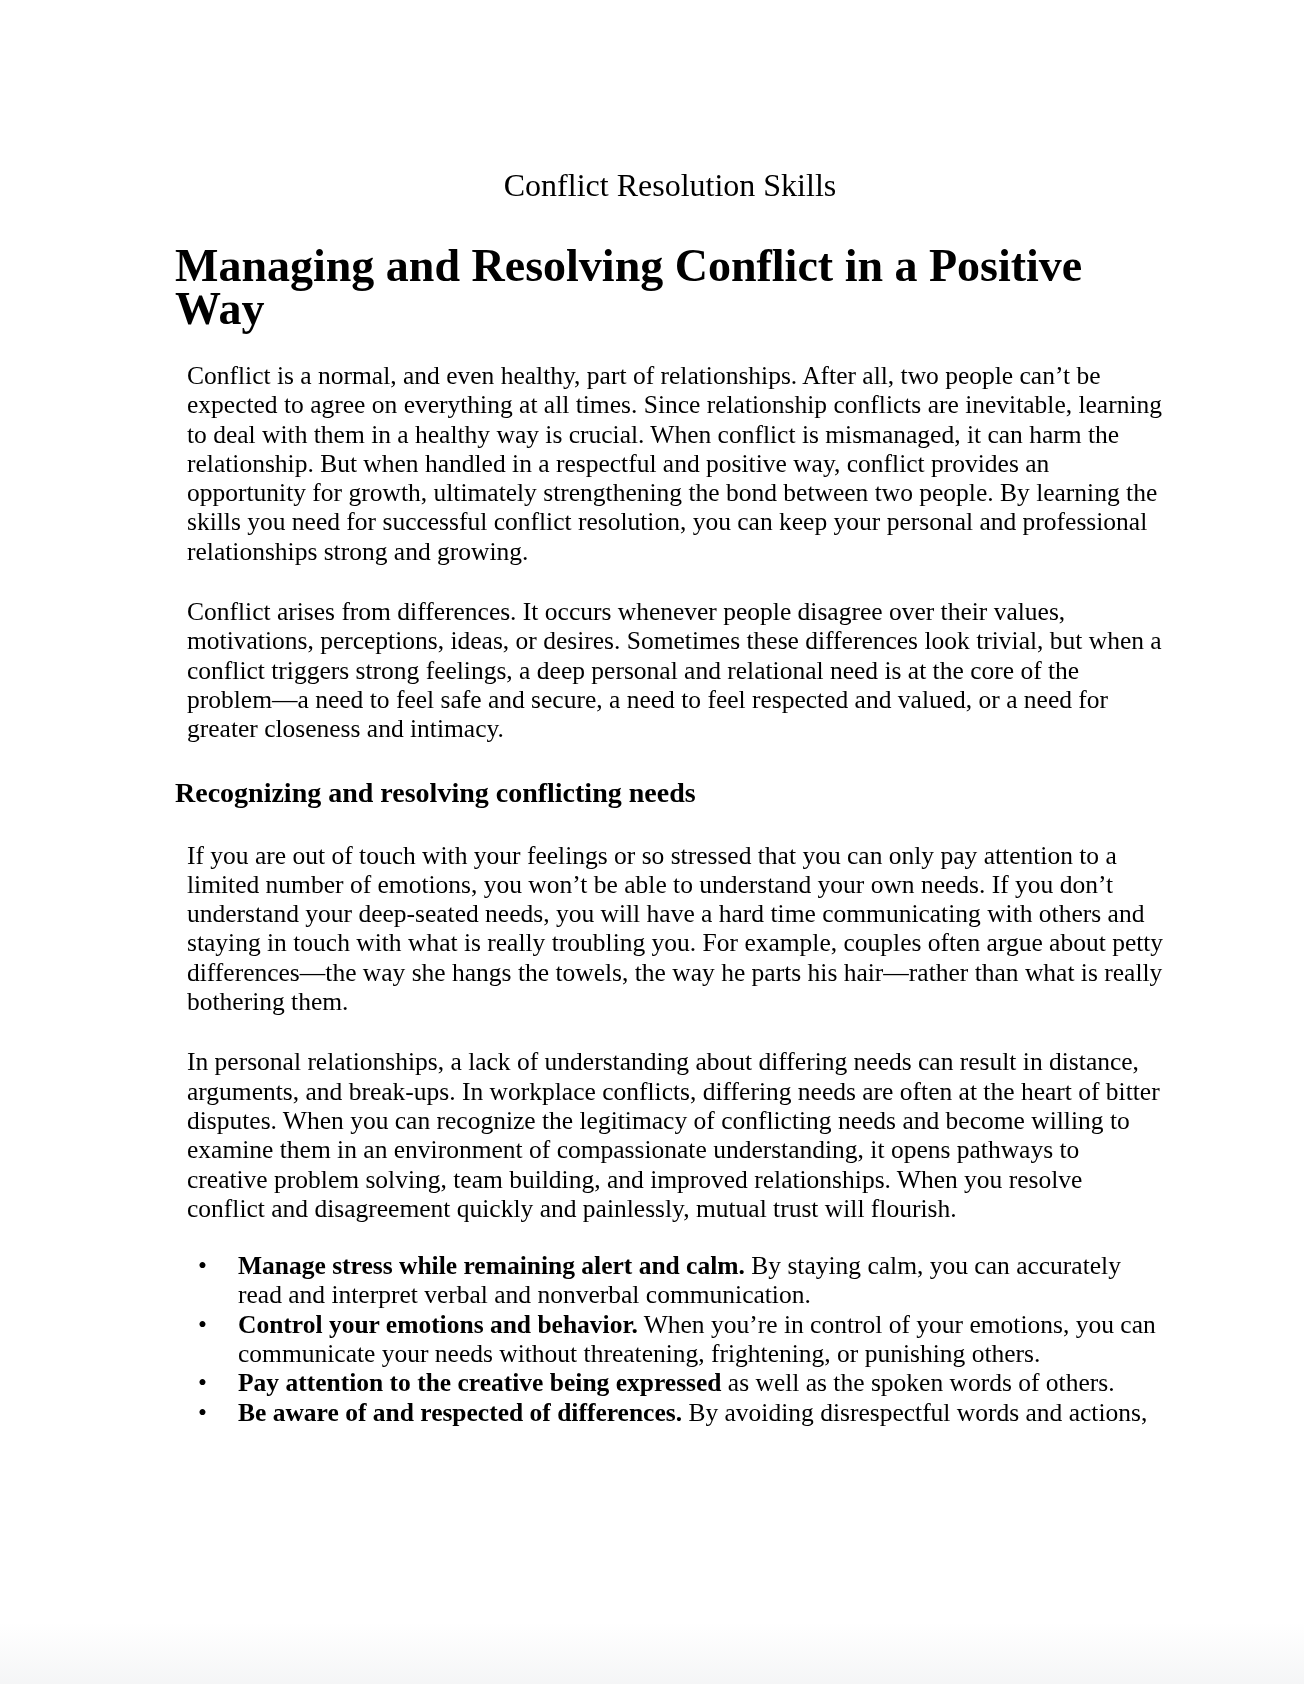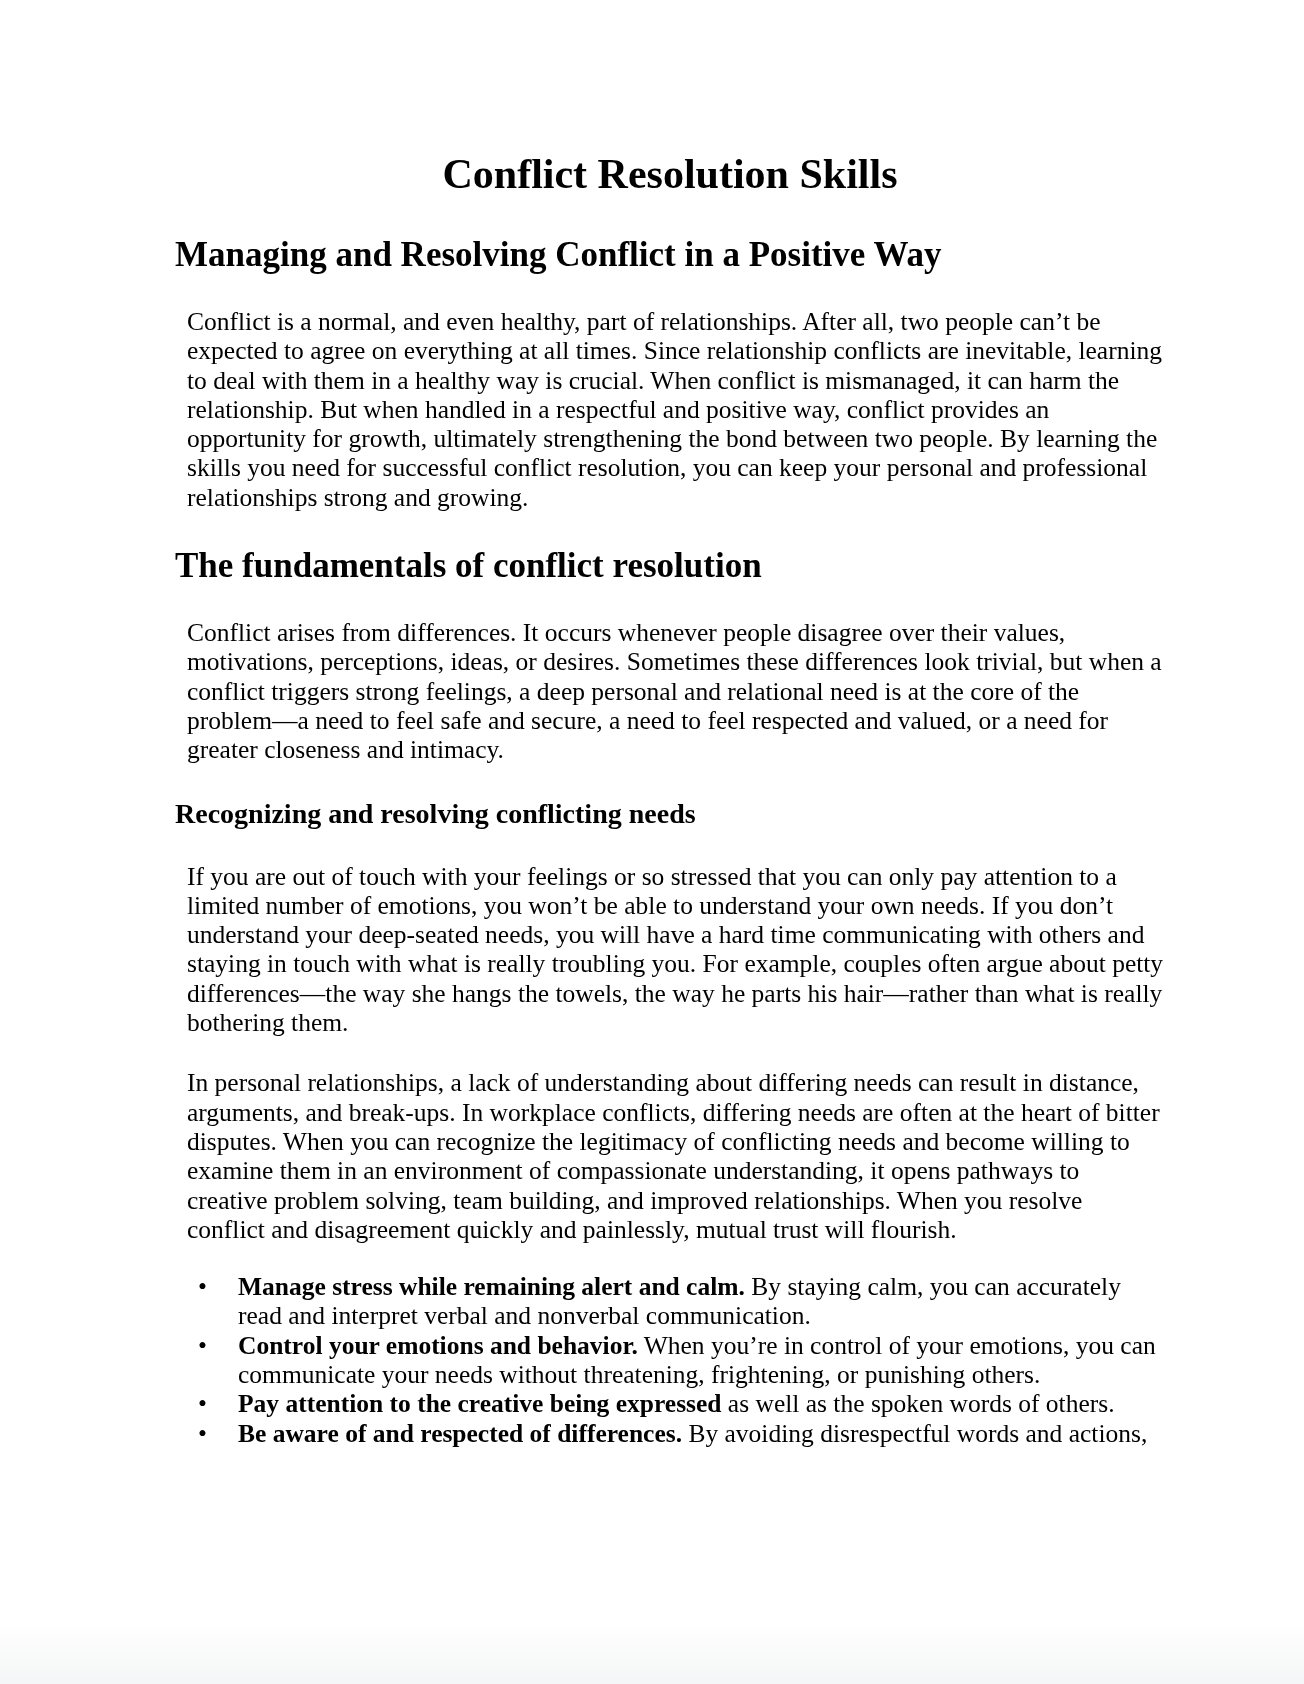--- a/index.html
+++ b/index.html
@@ -17,28 +17,28 @@
     color: #000000;
   }
   .content {
     position: absolute;
     top: 0;
     left: 175px;
     width: 990px;
     padding-top: 142px;
   }
   .doc-title {
-    font-size: 42px;
-    font-weight: bold;
+    font-size: 32px;
+    font-weight: normal;
     line-height: 54px;
     text-align: center;
-    margin: 5px;
+    margin: 16px;
   }
   .section-heading {
-    font-size: 35px;
+    font-size: 46px;
     font-weight: bold;
     line-height: 43px;
     margin: 32px 0 0 0;
   }
   .sub-heading {
     font-size: 28px;
     font-weight: bold;
     line-height: 34px;
     margin: 32px 0 0 0;
   }
@@ -83,21 +83,20 @@
 
 <div class="page">
   <div class="content">
 
     <h1 class="doc-title">Conflict Resolution Skills</h1>
 
     <h2 class="section-heading">Managing and Resolving Conflict in a Positive Way</h2>
 
     <p class="body-para">Conflict is a normal, and even healthy, part of relationships. After all, two people can’t be expected to agree on everything at all times. Since relationship conflicts are inevitable, learning to deal with them in a healthy way is crucial. When conflict is mismanaged, it can harm the relationship. But when handled in a respectful and positive way, conflict provides an opportunity for growth, ultimately strengthening the bond between two people. By learning the skills you need for successful conflict resolution, you can keep your personal and professional relationships strong and growing.</p>
 
-    <h2 class="section-heading">The fundamentals of conflict resolution</h2>
 
     <p class="body-para">Conflict arises from differences. It occurs whenever people disagree over their values, motivations, perceptions, ideas, or desires. Sometimes these differences look trivial, but when a conflict triggers strong feelings, a deep personal and relational need is at the core of the problem—a need to feel safe and secure, a need to feel respected and valued, or a need for greater closeness and intimacy.</p>
 
     <h3 class="sub-heading">Recognizing and resolving conflicting needs</h3>
 
     <p class="body-para">If you are out of touch with your feelings or so stressed that you can only pay attention to a limited number of emotions, you won’t be able to understand your own needs. If you don’t understand your deep-seated needs, you will have a hard time communicating with others and staying in touch with what is really troubling you. For example, couples often argue about petty differences—the way she hangs the towels, the way he parts his hair—rather than what is really bothering them.</p>
 
     <p class="body-para">In personal relationships, a lack of understanding about differing needs can result in distance, arguments, and break-ups. In workplace conflicts, differing needs are often at the heart of bitter disputes. When you can recognize the legitimacy of conflicting needs and become willing to examine them in an environment of compassionate understanding, it opens pathways to creative problem solving, team building, and improved relationships. When you resolve conflict and disagreement quickly and painlessly, mutual trust will flourish.</p>
 
 

